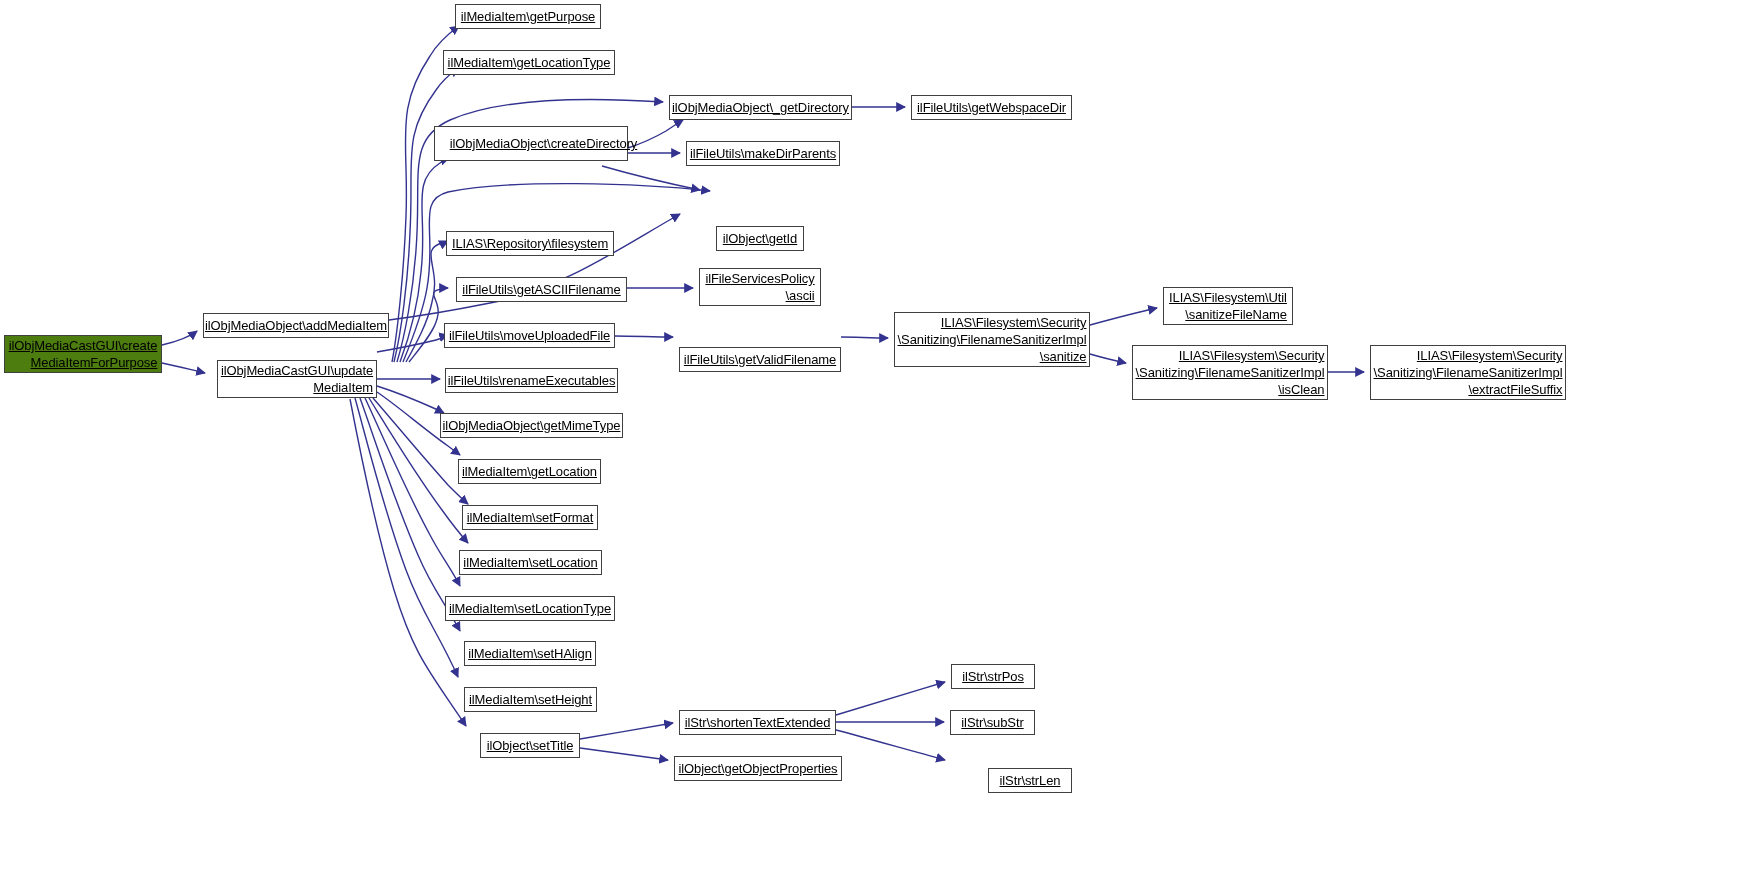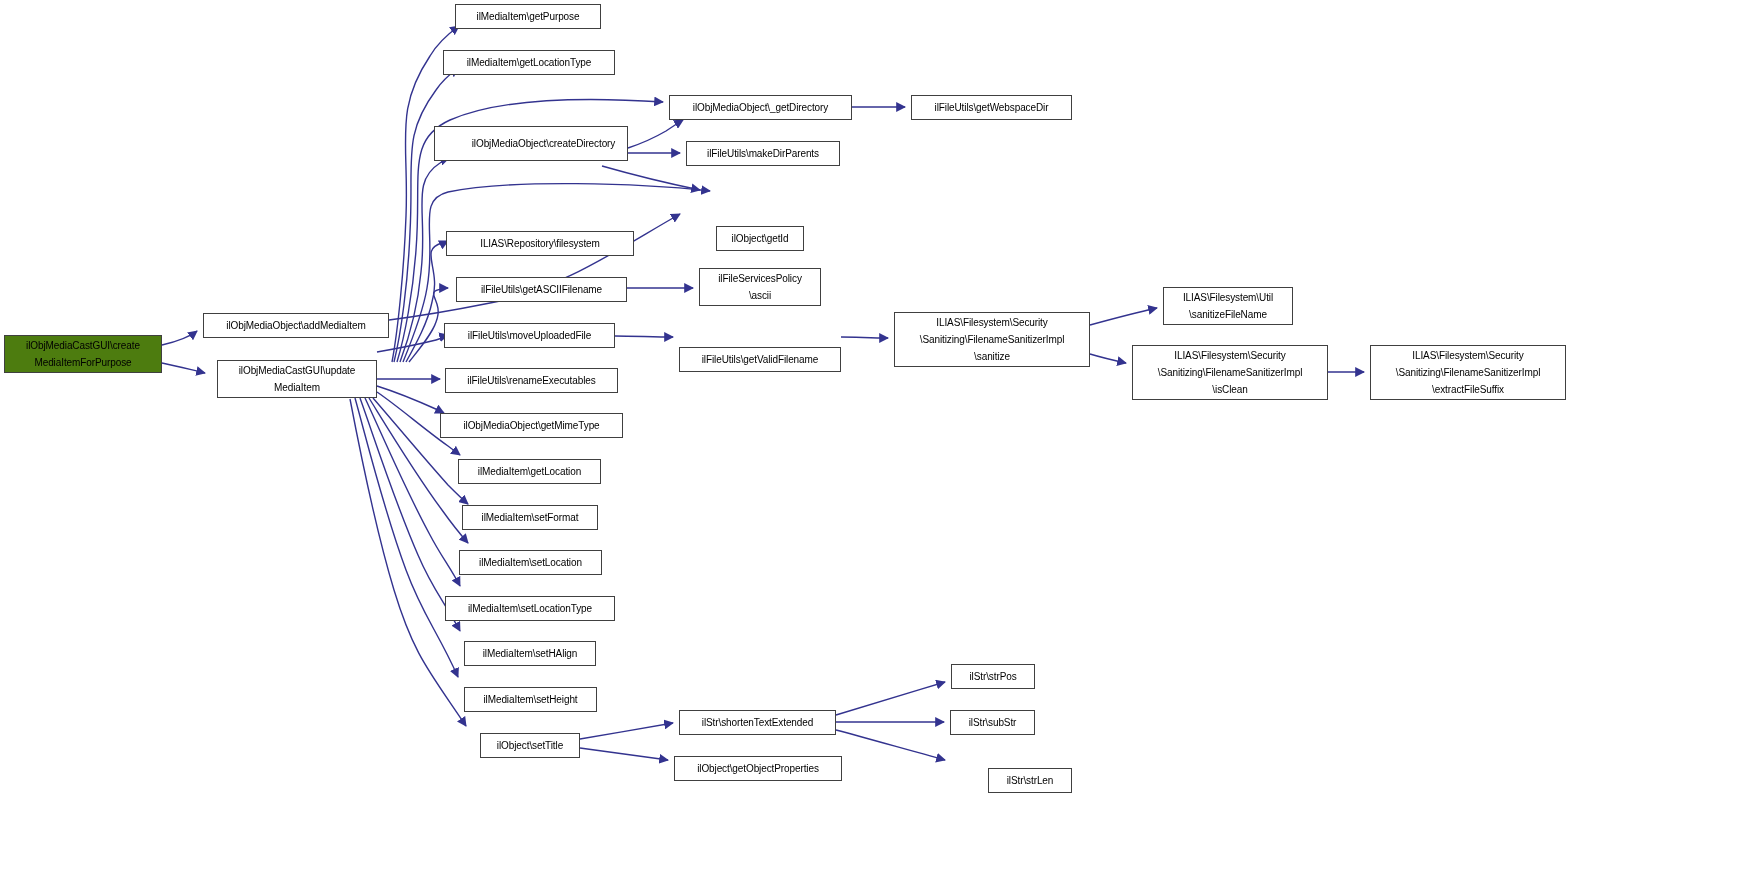--- a/index.html
+++ b/index.html
@@ -22,29 +22,30 @@
     width: 1745px;
     height: 873px;
     pointer-events: none;
   }
   .node {
     position: absolute;
     box-sizing: border-box;
     border: 1px solid #404040;
     background: #ffffff;
     color: #000000;
-    font-size: 10px;
+    font-size: 13px;
     line-height: 17px;
     display: flex;
     align-items: center;
     justify-content: center;
-    text-align: center;
+    text-align: right;
     white-space: pre;
     letter-spacing: -0.1px;
     z-index: 2;
+    text-decoration: underline;
   }
   .node.root {
     background: #4d7c0f;
     border-color: #404040;
   }
 </style>
 </head>
 <body>
 
 <div id="graph">
@@ -98,21 +99,21 @@
       <div class="node" style="left: 203px; top: 313px; width: 186px; height: 25px;">ilObjMediaObject\addMediaItem</div>
       <div class="node" style="left: 217px; top: 360px; width: 160px; height: 38px;">ilObjMediaCastGUI\update
 MediaItem</div>
       <div class="node" style="left: 455px; top: 4px; width: 146px; height: 25px;">ilMediaItem\getPurpose</div>
       <div class="node" style="left: 443px; top: 50px; width: 172px; height: 25px;">ilMediaItem\getLocationType</div>
       <div class="node" style="left: 669px; top: 95px; width: 183px; height: 25px;">ilObjMediaObject\_getDirectory</div>
       <div class="node" style="left: 911px; top: 95px; width: 161px; height: 25px;">ilFileUtils\getWebspaceDir</div>
       <div class="node" style="left: 434px; top: 126px; width: 194px; height: 35px; padding-left: 25px;">ilObjMediaObject\createDirectory</div>
       <div class="node" style="left: 686px; top: 141px; width: 154px; height: 25px;">ilFileUtils\makeDirParents</div>
       <div class="node" style="left: 716px; top: 186px; width: 88px; height: 25px; margin-top: 40px;">ilObject\getId</div>
-      <div class="node" style="left: 446px; top: 231px; width: 188px; height: 25px;">ILIAS\Repository\filesystem</div>
+      <div class="node" style="left: 446px; top: 231px; width: 168px; height: 25px;">ILIAS\Repository\filesystem</div>
       <div class="node" style="left: 456px; top: 277px; width: 171px; height: 25px;">ilFileUtils\getASCIIFilename</div>
       <div class="node" style="left: 699px; top: 268px; width: 122px; height: 38px;">ilFileServicesPolicy
 \ascii</div>
       <div class="node" style="left: 444px; top: 323px; width: 171px; height: 25px;">ilFileUtils\moveUploadedFile</div>
       <div class="node" style="left: 679px; top: 326px; width: 162px; height: 25px; margin-top: 21px;">ilFileUtils\getValidFilename</div>
       <div class="node" style="left: 894px; top: 312px; width: 196px; height: 55px;">ILIAS\Filesystem\Security
 \Sanitizing\FilenameSanitizerImpl
 \sanitize</div>
       <div class="node" style="left: 1163px; top: 287px; width: 130px; height: 38px;">ILIAS\Filesystem\Util
 \sanitizeFileName</div>

